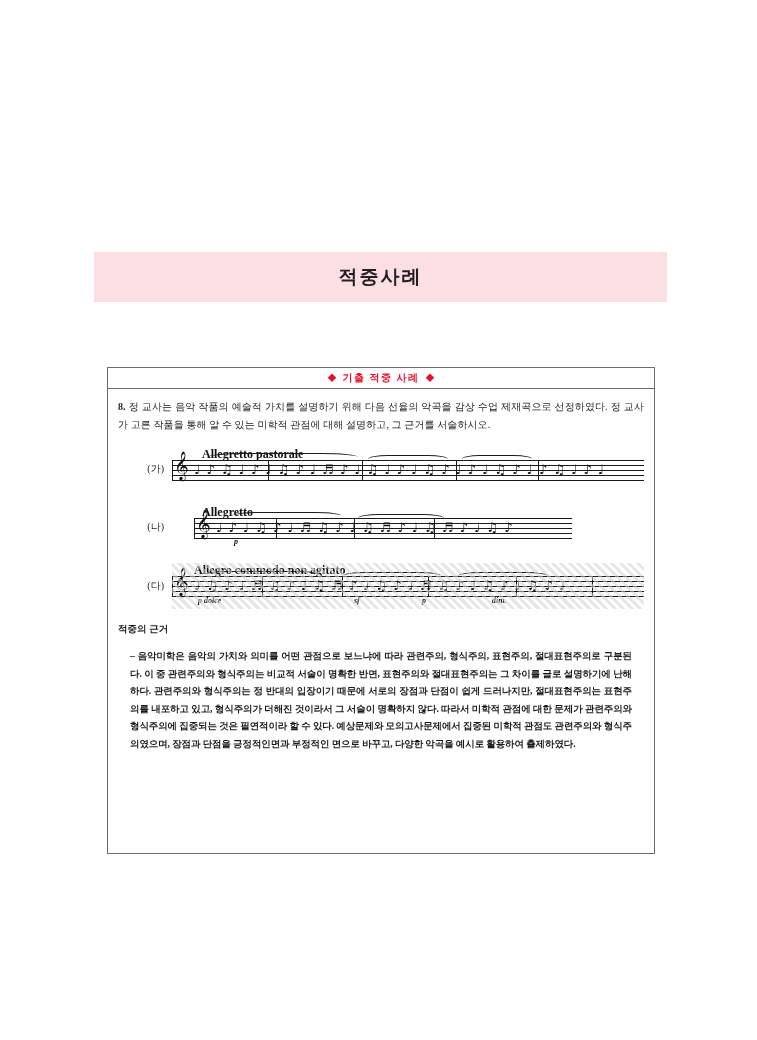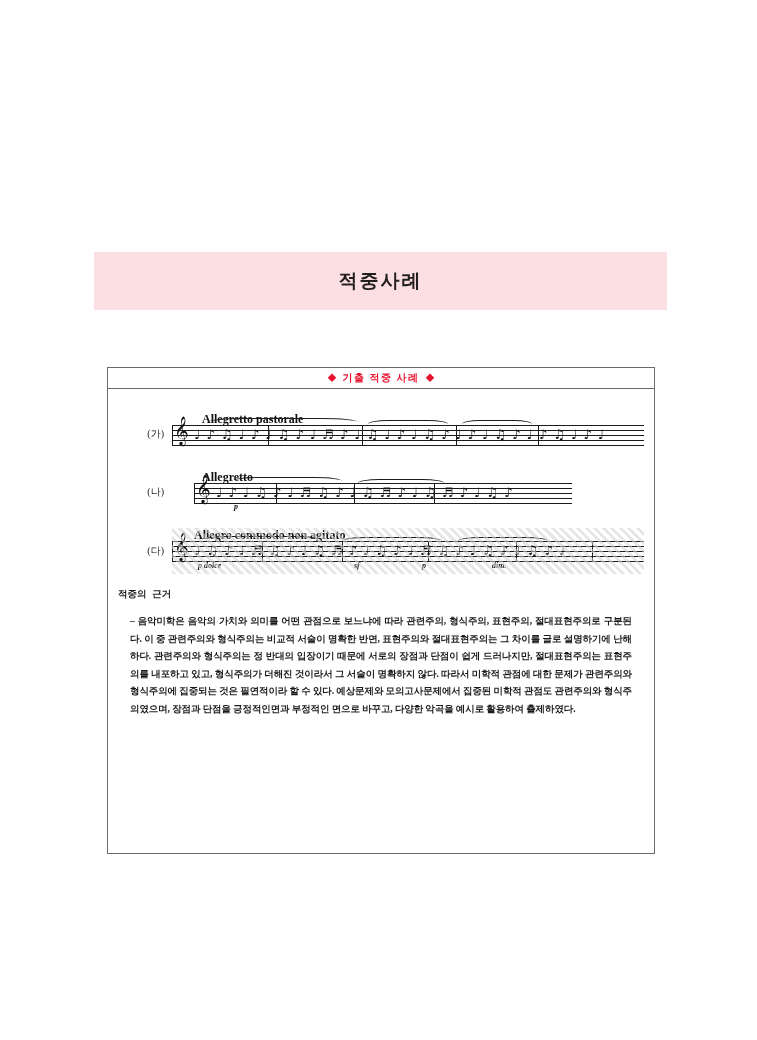--- a/index.html
+++ b/index.html
@@ -20,21 +20,21 @@
     background: #ffffff;
     box-sizing: border-box;
   }
 
   
   .banner {
     position: absolute;
     left: 94px;
     top: 252px;
     width: 573px;
-    height: 58px;
+    height: 50px;
     background: #fbdfe2;
     display: flex;
     align-items: center;
     justify-content: center;
   }
   .banner-title {
     font-family: "Liberation Serif", serif;
     font-size: 19px;
     font-weight: bold;
     color: #231f20;
@@ -210,21 +210,21 @@
   .ex3-shade {
     position: absolute;
     left: 0; right: 0; top: 0; bottom: 0;
     background:
       repeating-linear-gradient(45deg, rgba(210,210,215,0.55) 0 3px, rgba(255,255,255,0) 3px 6px);
     pointer-events: none;
   }
 
   
   .rationale-title {
-    font-family: Liberation Mono, monospace;
+    font-family: Liberation Sans, sans-serif;
     font-size: 9.5px;
     font-weight: bold;
     color: #1a1a1a;
     margin: 2px 0 4px 0;
   }
   .rationale-text {
     font-family: "Liberation Serif", serif;
     font-size: 9.5px;
     font-weight: bold;
     color: #1a1a1a;
@@ -247,20 +247,24 @@
 
     <div class="frame-head">
       <span class="diamond">◆</span>
       <span class="frame-head-text">기출 적중 사례</span>
       <span class="diamond">◆</span>
     </div>
 
     <div class="frame-body">
 
 
+      <p class="q-body">
+        <span class="num">8.</span>
+        <span>정 교사는 음악 작품의 예술적 가치를 설명하기 위해 다음 선율의 악곡을 감상 수업 제재곡으로 선정하였다. 정 교사가 고른 작품을 통해 알 수 있는 미학적 관점에 대해 설명하고, 그 근거를 서술하시오.</span>
+      </p>
 
       <div class="examples">
 
         <div class="example">
           <div class="ex-label">(가)</div>
           <div class="staff-wrap">
             <div class="tempo">Allegretto pastorale</div>
             <div class="slur" style="left:36px; top:6px; width:150px;"></div>
             <div class="slur" style="left:196px; top:8px; width:80px;"></div>
             <div class="slur" style="left:290px; top:8px; width:70px;"></div>

